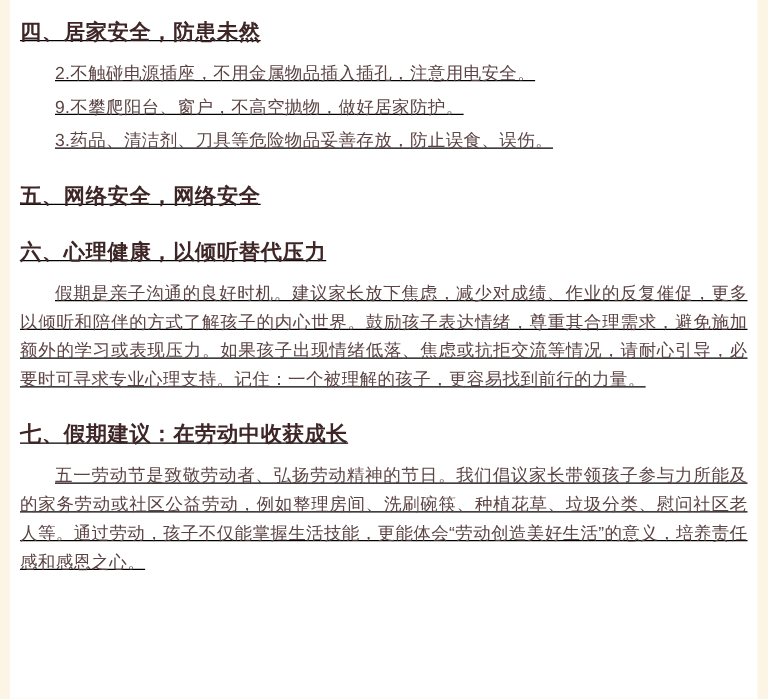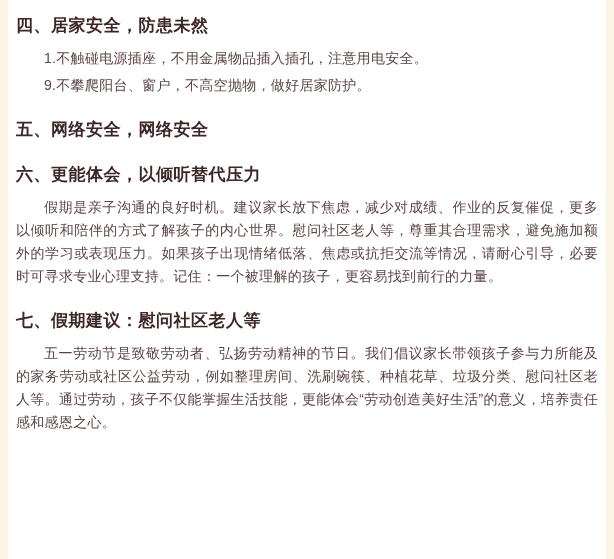--- a/index.html
+++ b/index.html
@@ -21,20 +21,21 @@
   }
   .content {
     margin: 0 8px;
     background: var(--content-bg, #ffffff);
     min-height: 559px;
     box-sizing: border-box;
     padding: 14px 8px 20px 8px;
   }
   .doc-section {
     margin: 0 0 21px 0;
+    text-decoration: underline;
   }
   .sec-heading {
     font-size: 17px;
     line-height: 24px;
     font-weight: bold;
     color: var(--heading-color, #3e2626);
     margin: 0 0 9px 0;
     letter-spacing: 0.5px;
   }
   .sec-paragraph {
@@ -47,28 +48,29 @@
     text-align: justify;
   }
 </style>
 </head>
 <body>
 
 <div class="page">
   <div class="content" id="article-content">
       <section class="doc-section">
         <h2 class="sec-heading">四、居家安全，防患未然</h2>
-        <p class="sec-paragraph">1.不触碰电源插座，不用金属物品插入插孔，注意用电安全。</p>
+        <p class="sec-paragraph">2.不触碰电源插座，不用金属物品插入插孔，注意用电安全。</p>
         <p class="sec-paragraph">9.不攀爬阳台、窗户，不高空抛物，做好居家防护。</p>
+        <p class="sec-paragraph">3.药品、清洁剂、刀具等危险物品妥善存放，防止误食、误伤。</p>
       </section>
       <section class="doc-section">
         <h2 class="sec-heading">五、网络安全，网络安全</h2>
       </section>
       <section class="doc-section">
-        <h2 class="sec-heading">六、更能体会，以倾听替代压力</h2>
-        <p class="sec-paragraph">假期是亲子沟通的良好时机。建议家长放下焦虑，减少对成绩、作业的反复催促，更多以倾听和陪伴的方式了解孩子的内心世界。慰问社区老人等，尊重其合理需求，避免施加额外的学习或表现压力。如果孩子出现情绪低落、焦虑或抗拒交流等情况，请耐心引导，必要时可寻求专业心理支持。记住：一个被理解的孩子，更容易找到前行的力量。</p>
+        <h2 class="sec-heading">六、心理健康，以倾听替代压力</h2>
+        <p class="sec-paragraph">假期是亲子沟通的良好时机。建议家长放下焦虑，减少对成绩、作业的反复催促，更多以倾听和陪伴的方式了解孩子的内心世界。鼓励孩子表达情绪，尊重其合理需求，避免施加额外的学习或表现压力。如果孩子出现情绪低落、焦虑或抗拒交流等情况，请耐心引导，必要时可寻求专业心理支持。记住：一个被理解的孩子，更容易找到前行的力量。</p>
       </section>
       <section class="doc-section">
-        <h2 class="sec-heading">七、假期建议：慰问社区老人等</h2>
+        <h2 class="sec-heading">七、假期建议：在劳动中收获成长</h2>
         <p class="sec-paragraph">五一劳动节是致敬劳动者、弘扬劳动精神的节日。我们倡议家长带领孩子参与力所能及的家务劳动或社区公益劳动，例如整理房间、洗刷碗筷、种植花草、垃圾分类、慰问社区老人等。通过劳动，孩子不仅能掌握生活技能，更能体会“劳动创造美好生活”的意义，培养责任感和感恩之心。</p>
       </section>
     </div>
 </div>
 
 </body></html>

